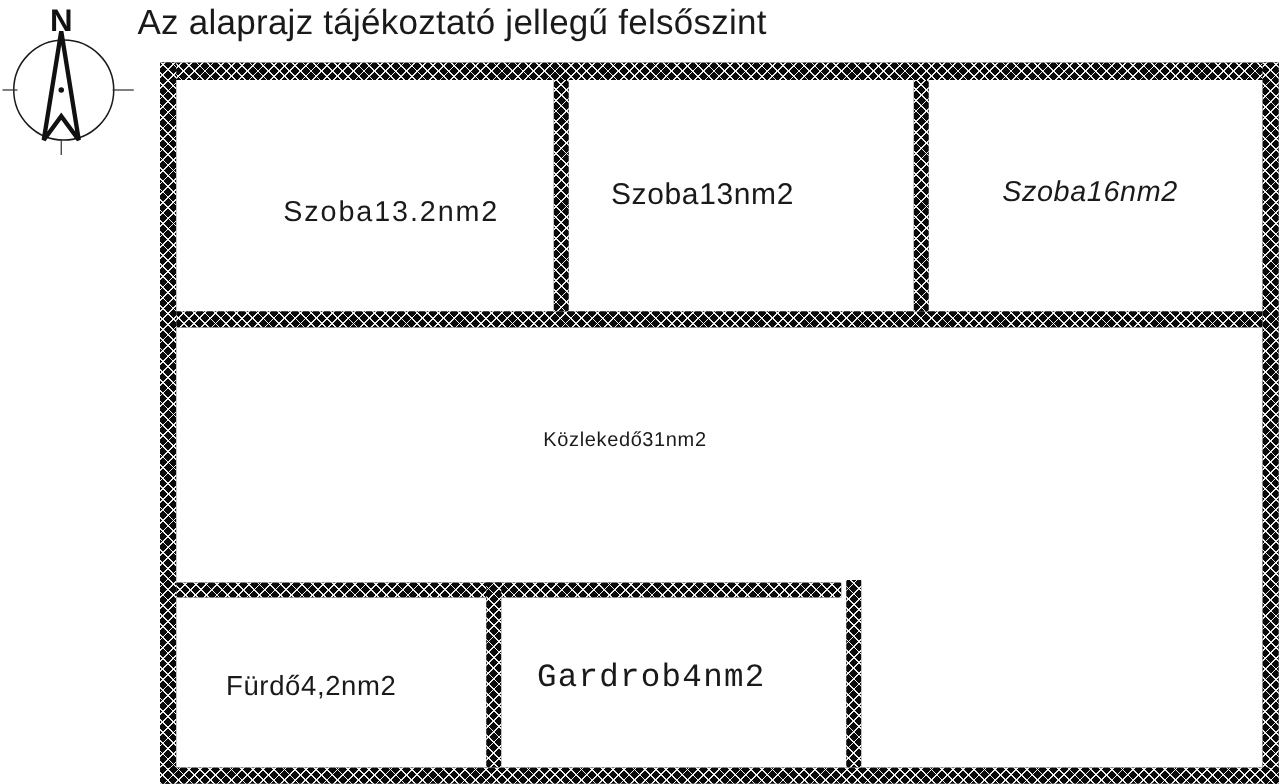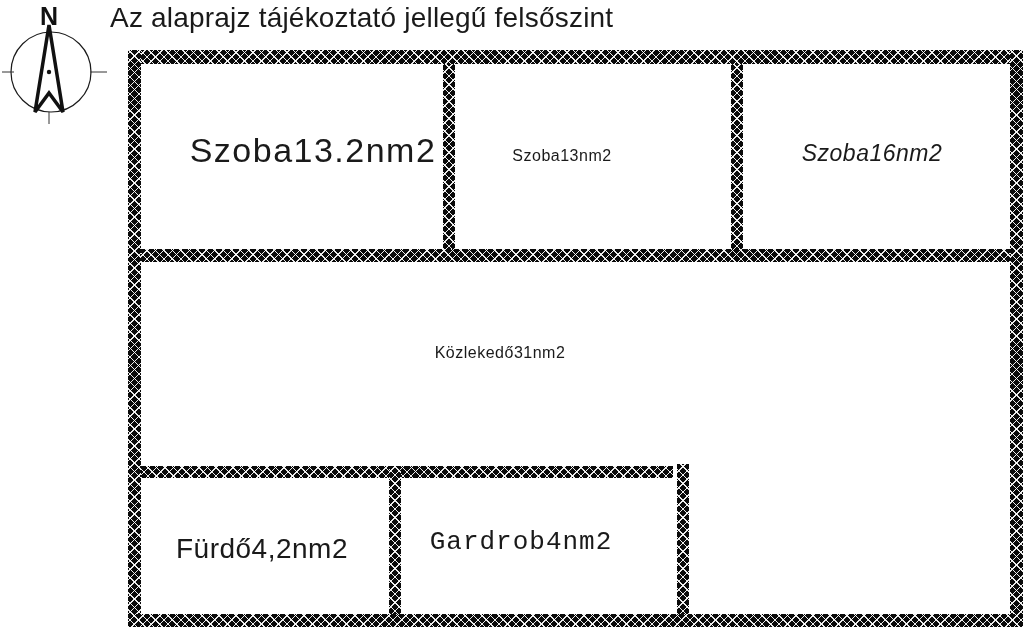--- a/index.html
+++ b/index.html
@@ -20,25 +20,25 @@
     background-color:#0a0a0a;
     background-image:
       repeating-linear-gradient(45deg,  rgba(255,255,255,.92) 0px, rgba(255,255,255,.92) 1px, transparent 1px, transparent 6px),
       repeating-linear-gradient(-45deg, rgba(255,255,255,.92) 0px, rgba(255,255,255,.92) 1px, transparent 1px, transparent 6px);
   }
   .room{position:absolute;background:#ffffff;}
   .room-label{
     position:absolute;transform:translate(-50%,-50%);
     white-space:nowrap;color:#1a1a1a;
   }
-  .lbl-szoba1{left:313px;top:150px;font-size:34px;letter-spacing:1.5px;}
-  .lbl-szoba2{left:562px;top:156px;font-size:16px;letter-spacing:0.5px;}
+  .lbl-szoba1{left:313px;top:169px;font-size:23px;letter-spacing:1.5px;}
+  .lbl-szoba2{left:562px;top:156px;font-size:24px;letter-spacing:0.5px;}
   .lbl-szoba3{left:872px;top:153px;font-size:23px;letter-spacing:0.5px;font-style:italic;}
   .lbl-hall  {left:500px;top:353px;font-size:16px;letter-spacing:0.5px;}
-  .lbl-furdo {left:262px;top:549px;font-size:28px;letter-spacing:0.5px;text-align:center;}
+  .lbl-furdo {left:249px;top:549px;font-size:22px;letter-spacing:0.5px;text-align:center;}
   .lbl-gard  {left:521px;top:542px;font-size:26px;letter-spacing:1px;font-family:Liberation Mono, monospace;}
 
   
   .w-top    {left:128px;top:50px;  width:895px;height:14px;}
   .w-left   {left:128px;top:50px;  width:13px; height:577px;}
   .w-right  {left:1010px;top:50px; width:13px; height:577px;}
   .w-bottom {left:128px;top:614px; width:895px;height:13px;}
   .w-h1     {left:141px;top:249px; width:869px;height:13px;}
   .w-h2     {left:141px;top:466px; width:532px;height:12px;}
   .w-vA     {left:443px;top:64px;  width:12px; height:185px;}

